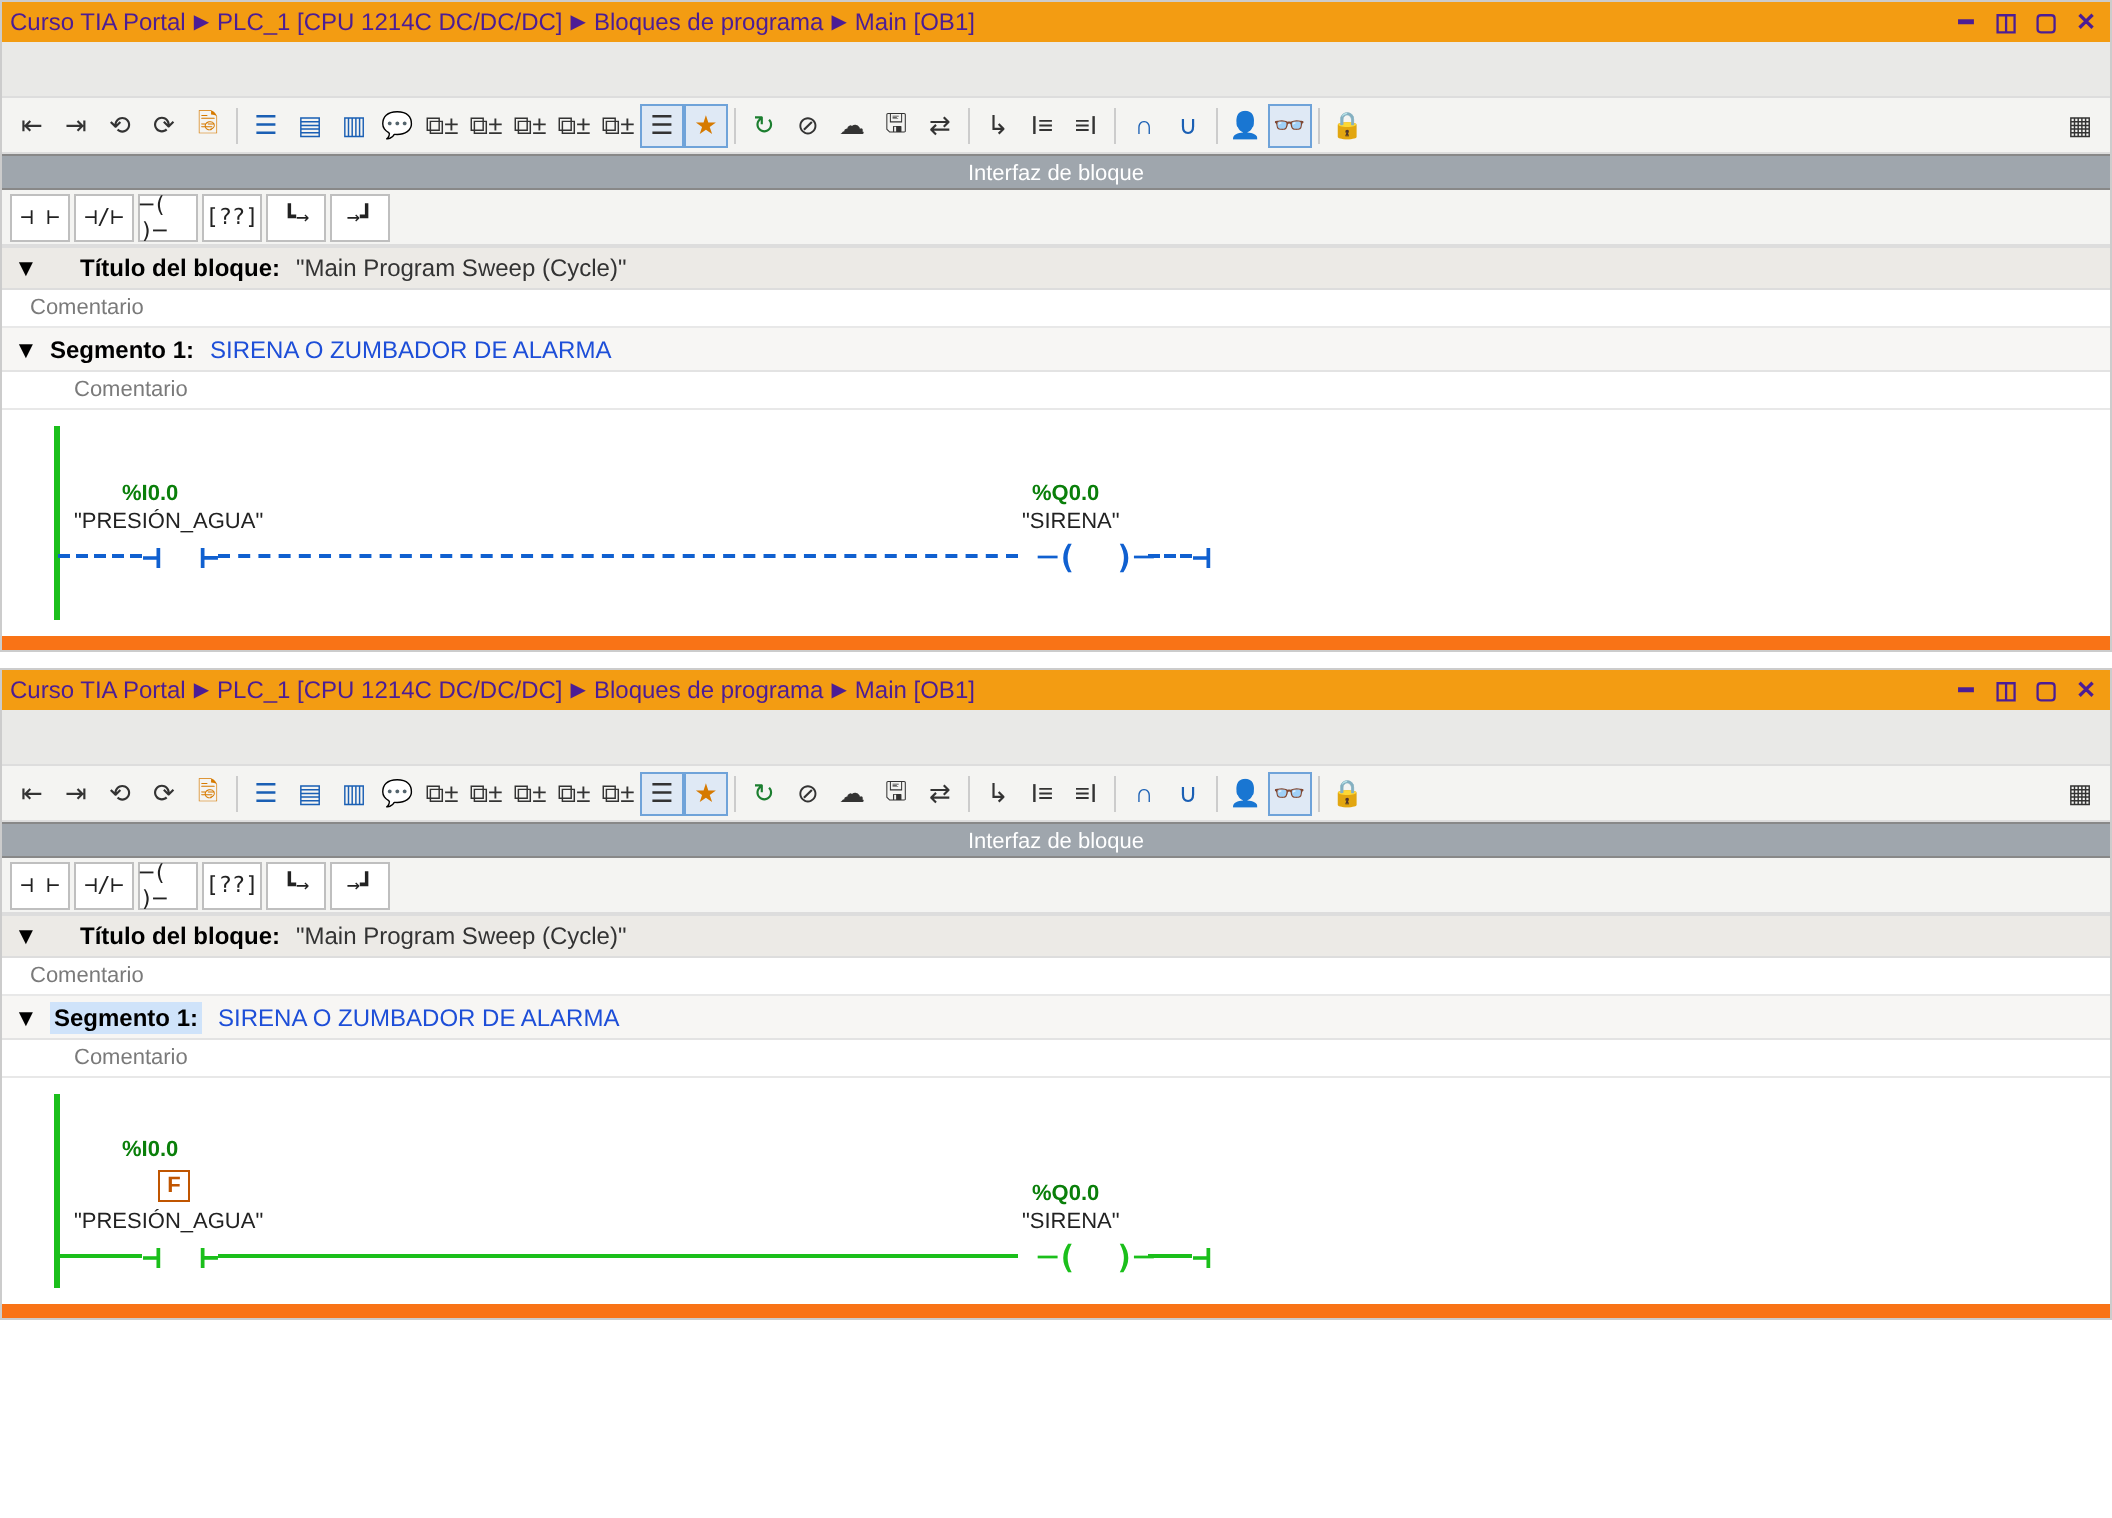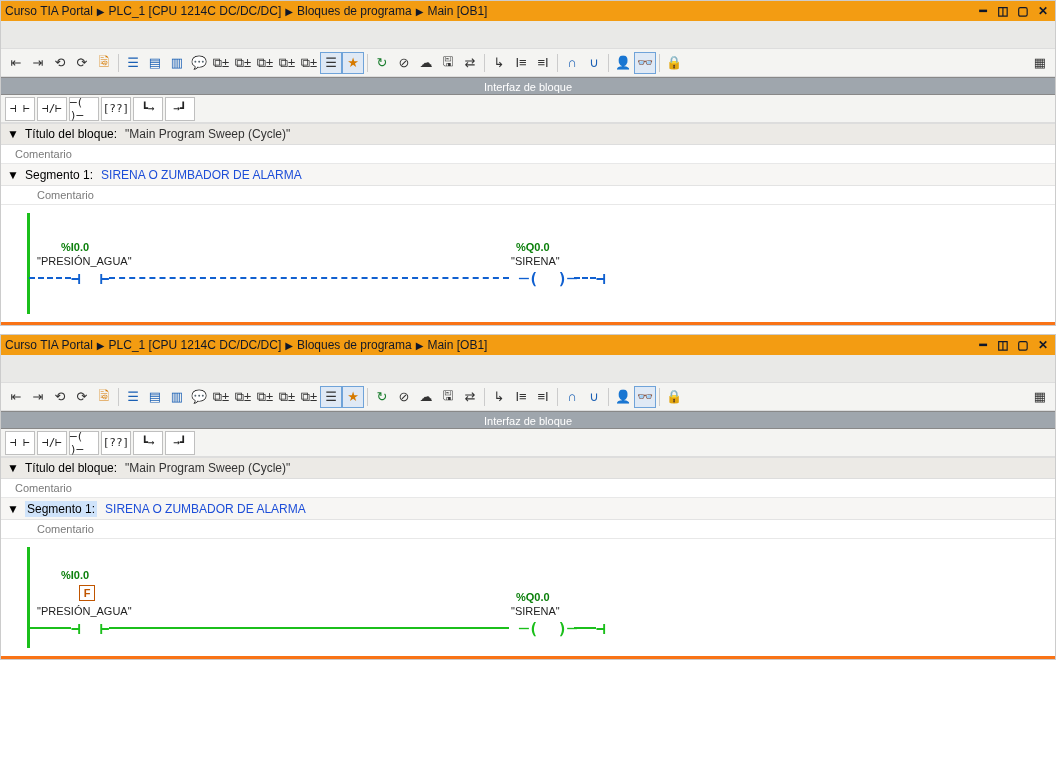--- a/index.html
+++ b/index.html
@@ -1,43 +1,43 @@
 <!DOCTYPE html>
 <html><head>
 <meta charset="utf-8">
 <style>
   * { box-sizing: border-box; margin: 0; padding: 0; }
   body { font-family: "Segoe UI", Tahoma, sans-serif; font-size: 12px; background: #fff; width:1056px; }
   .window { border: 1px solid #ccc; margin-bottom: 8px; }
-  .titlebar { background: #f39c12; color: #0f172a; display: flex; align-items: center; height: 20px; padding: 0 4px; font-size: 12px; }
+  .titlebar { background: #f39c12; color: #4c1d95; display: flex; align-items: center; height: 20px; padding: 0 4px; font-size: 12px; }
   .titlebar .bc { display: flex; align-items: center; gap: 4px; }
   .bc-sep { font-size: 10px; }
   .titlebar .win-controls { margin-left: auto; display: flex; gap: 4px; align-items: center; }
   .win-btn { width: 16px; height: 14px; display:flex; align-items:center; justify-content:center; cursor:pointer; font-weight:bold; }
   .spacer-bar { height: 28px; background: #e9e9e7; border-bottom:1px solid #ddd; }
   .toolbar { display:flex; align-items:center; height:28px; background:#f4f4f2; border-bottom:1px solid #ddd; padding:0 4px; gap:0; }
   .tbtn { width:22px; height:22px; display:flex; align-items:center; justify-content:center; border:1px solid transparent; font-size:13px; color:#333; cursor:pointer; }
   .tbtn.blue{ color:#1a5fb4; }
   .tbtn.green{ color:#1b7e2f; }
   .tbtn.orange{ color:#d67a00;}
   .tbtn.active{ background:#dfe9f5; border-color:#6fa3d9; }
   .tsep{ width:1px; height:18px; background:#ccc; margin:0 3px;}
   .iface-bar{ background:#9fa6ad; color:#fff; text-align:center; height:18px; line-height:18px; font-size:11px; border-top:1px solid #888; border-bottom:1px solid #888;}
   .lad-toolbar{ display:flex; align-items:center; height:28px; background:#f4f4f2; border-bottom:1px solid #ddd; padding:0 4px;}
   .lad-btn{ width:30px; height:24px; border:1px solid #bfbfbf; background:#fff; margin-right:2px; display:flex; align-items:center; justify-content:center; font-family:monospace; font-size:11px; cursor:pointer; color:#222;}
   .block-title-row{ display:flex; align-items:center; height:22px; background:#eceae6; border-top:1px solid #ddd; border-bottom:1px solid #ddd; padding:0 6px; gap:8px;}
   .disclosure{ width:10px; display:inline-block;}
-  .bt-label{ font-weight:normal; }
+  .bt-label{ font-weight:bold;margin-left:15px; }
   .bt-value{ color:#333; }
   .comment-row{ padding:3px 14px; color:#7a7a7a; font-size:11px; border-bottom:1px solid #e8e8e8;}
   .seg-row{ display:flex; align-items:center; height:22px; background:#f7f6f4; border-bottom:1px solid #e3e3e3; padding:0 6px; gap:8px;}
-  .seg-label{ font-weight:normal;}
+  .seg-label{ font-weight:bold;}
   .seg-label.sel{ background:#cfe3fa; padding:1px 2px; }
   .seg-desc{ color:#1d4ed8;}
-  .network{ position:relative; height:120px; padding:8px 0 8px 32px; border-bottom:3px solid #f97316;}
+  .network{ position:relative; height:120px; padding:8px 0 8px 32px; border-bottom:7px solid #f97316;}
   .leftrail{ position:absolute; left:26px; top:8px; bottom:8px; width:3px; background:#1bbf1b;}
   .rung{ position:absolute; left:28px; top:72px; height:2px; }
   .rung.blue{ border-top:2px dashed #1060d0;}
   .rung.greenline{ border-top:2px solid #1bbf1b;}
   .addr{ color:#0a7f0a; font-weight:bold; font-size:11px; position:absolute;}
   .sym{ color:#222; font-size:11px; position:absolute;}
   .contact{ position:absolute; top:64px; font-family:monospace; font-size:16px; font-weight:bold;}
   .contact.blue{ color:#1060d0;}
   .contact.green{ color:#1bbf1b;}
   .coil{ position:absolute; top:64px; font-family:monospace; font-size:16px; font-weight:bold;}

